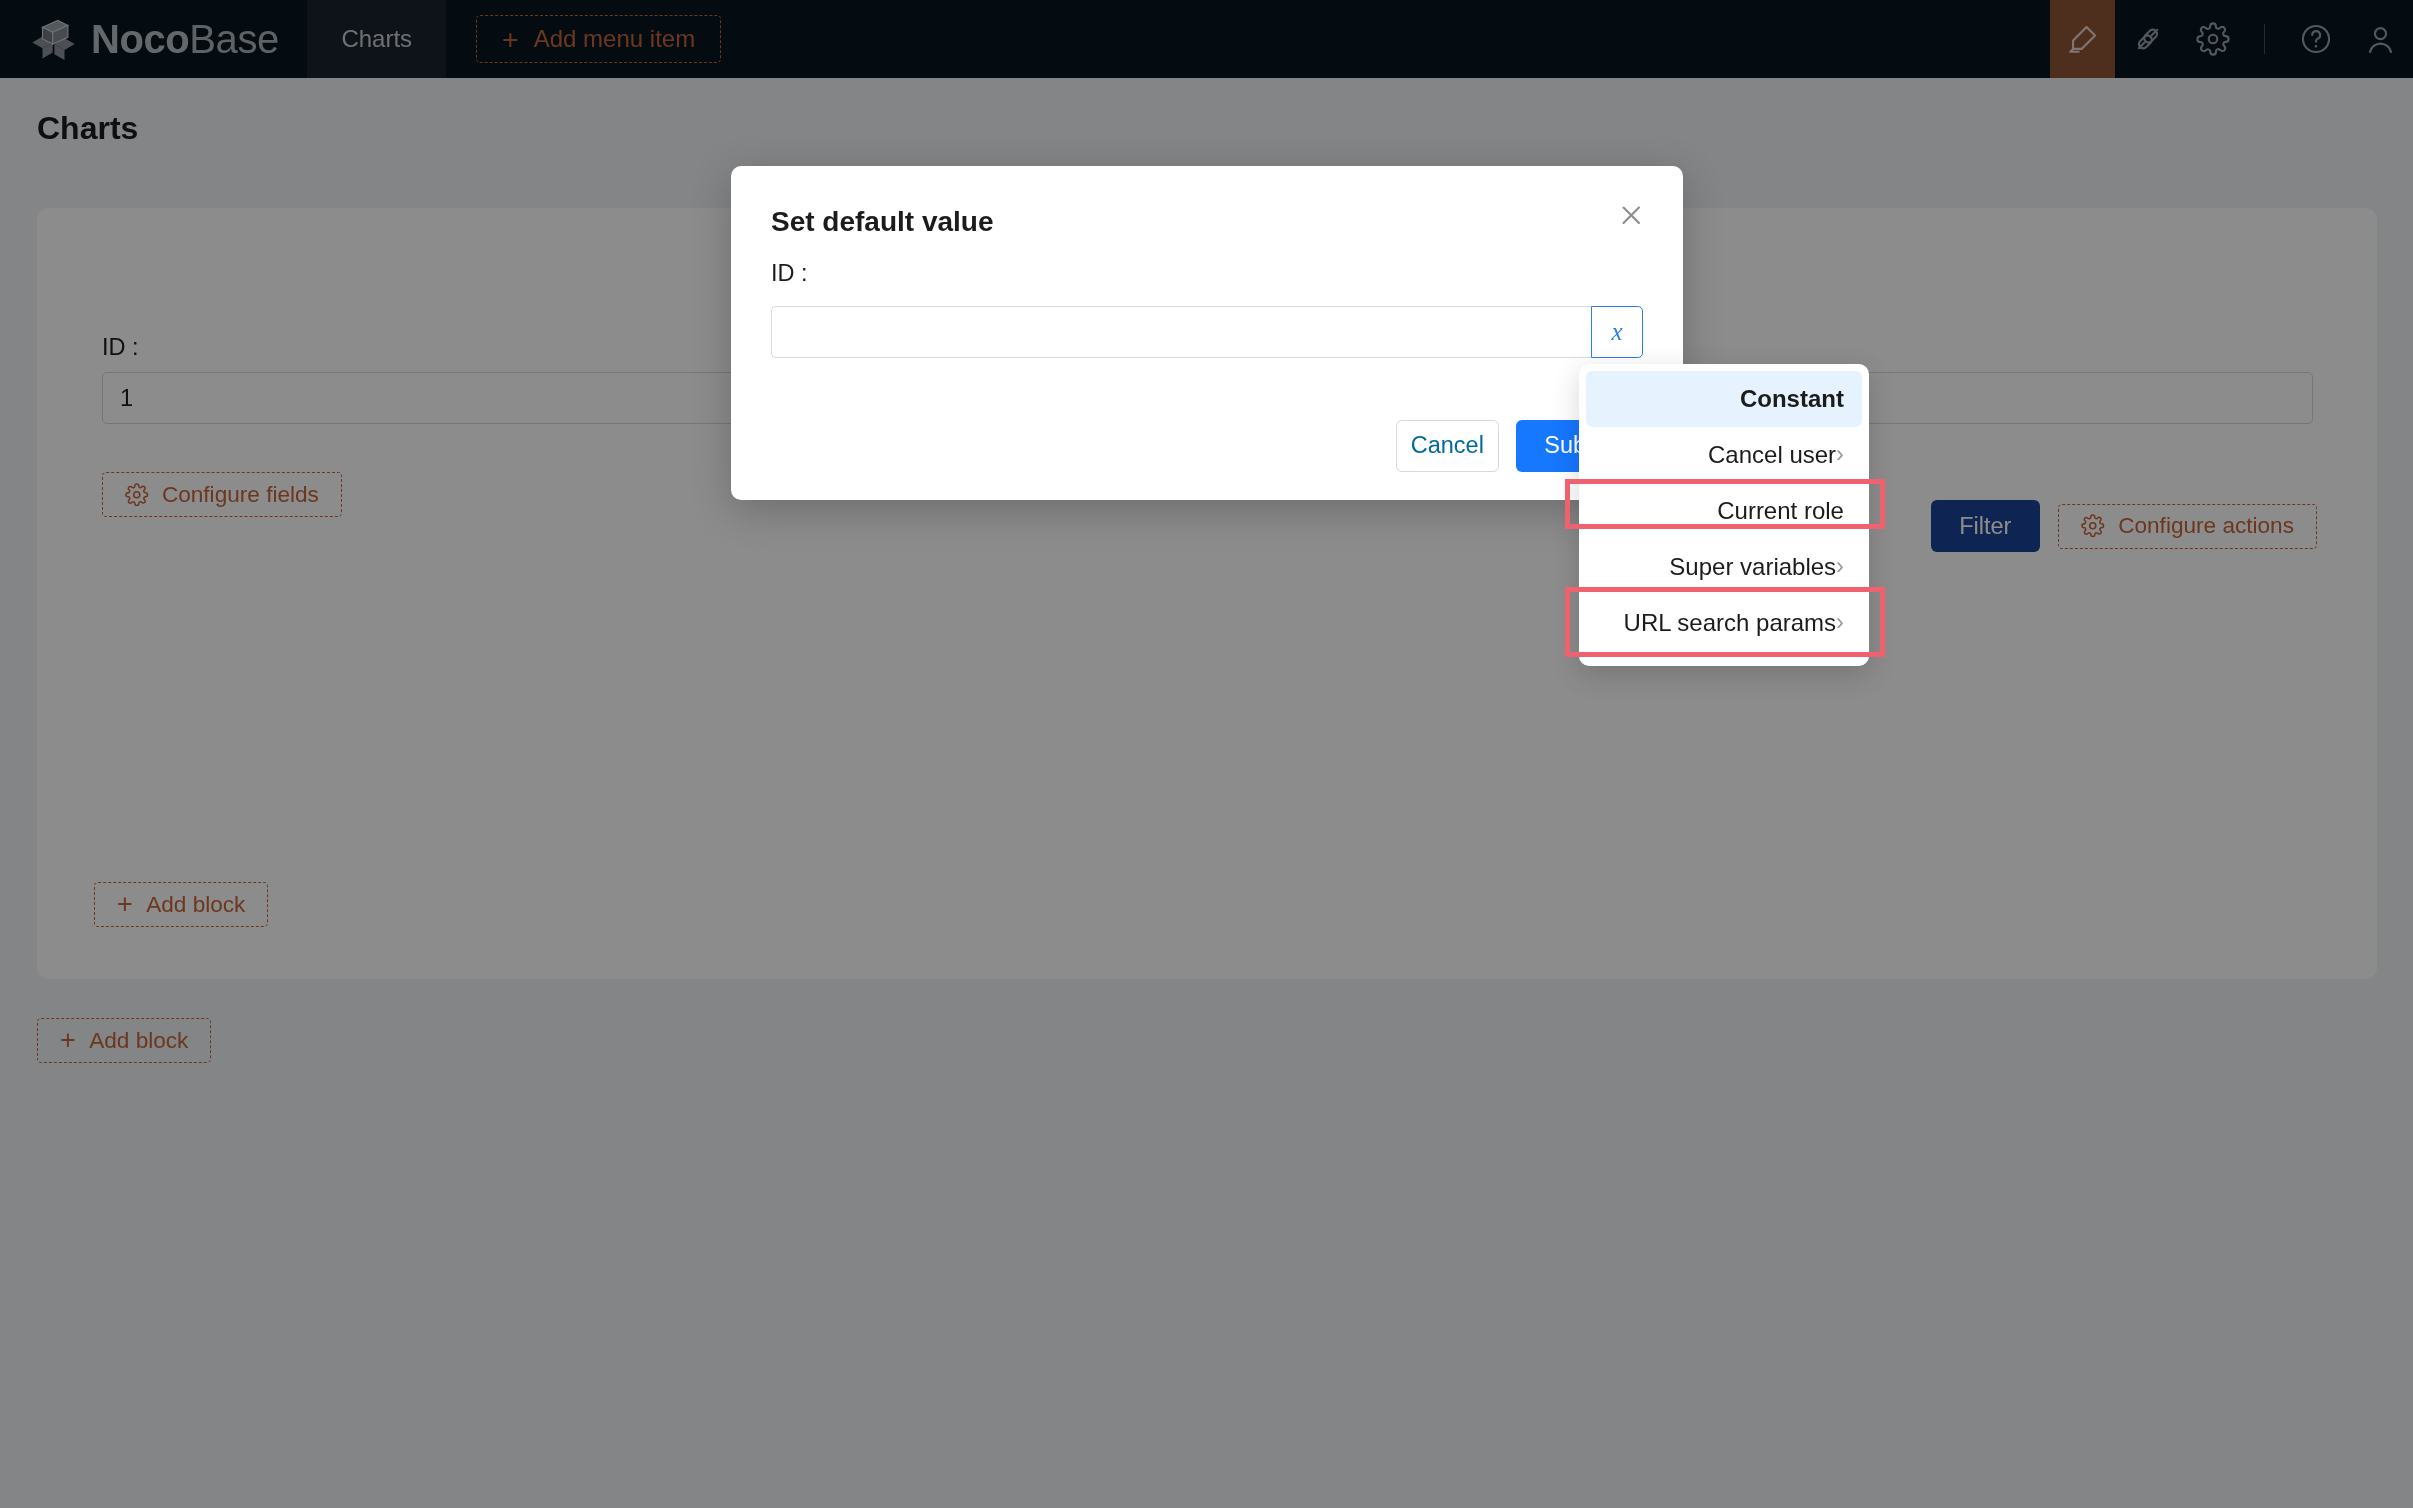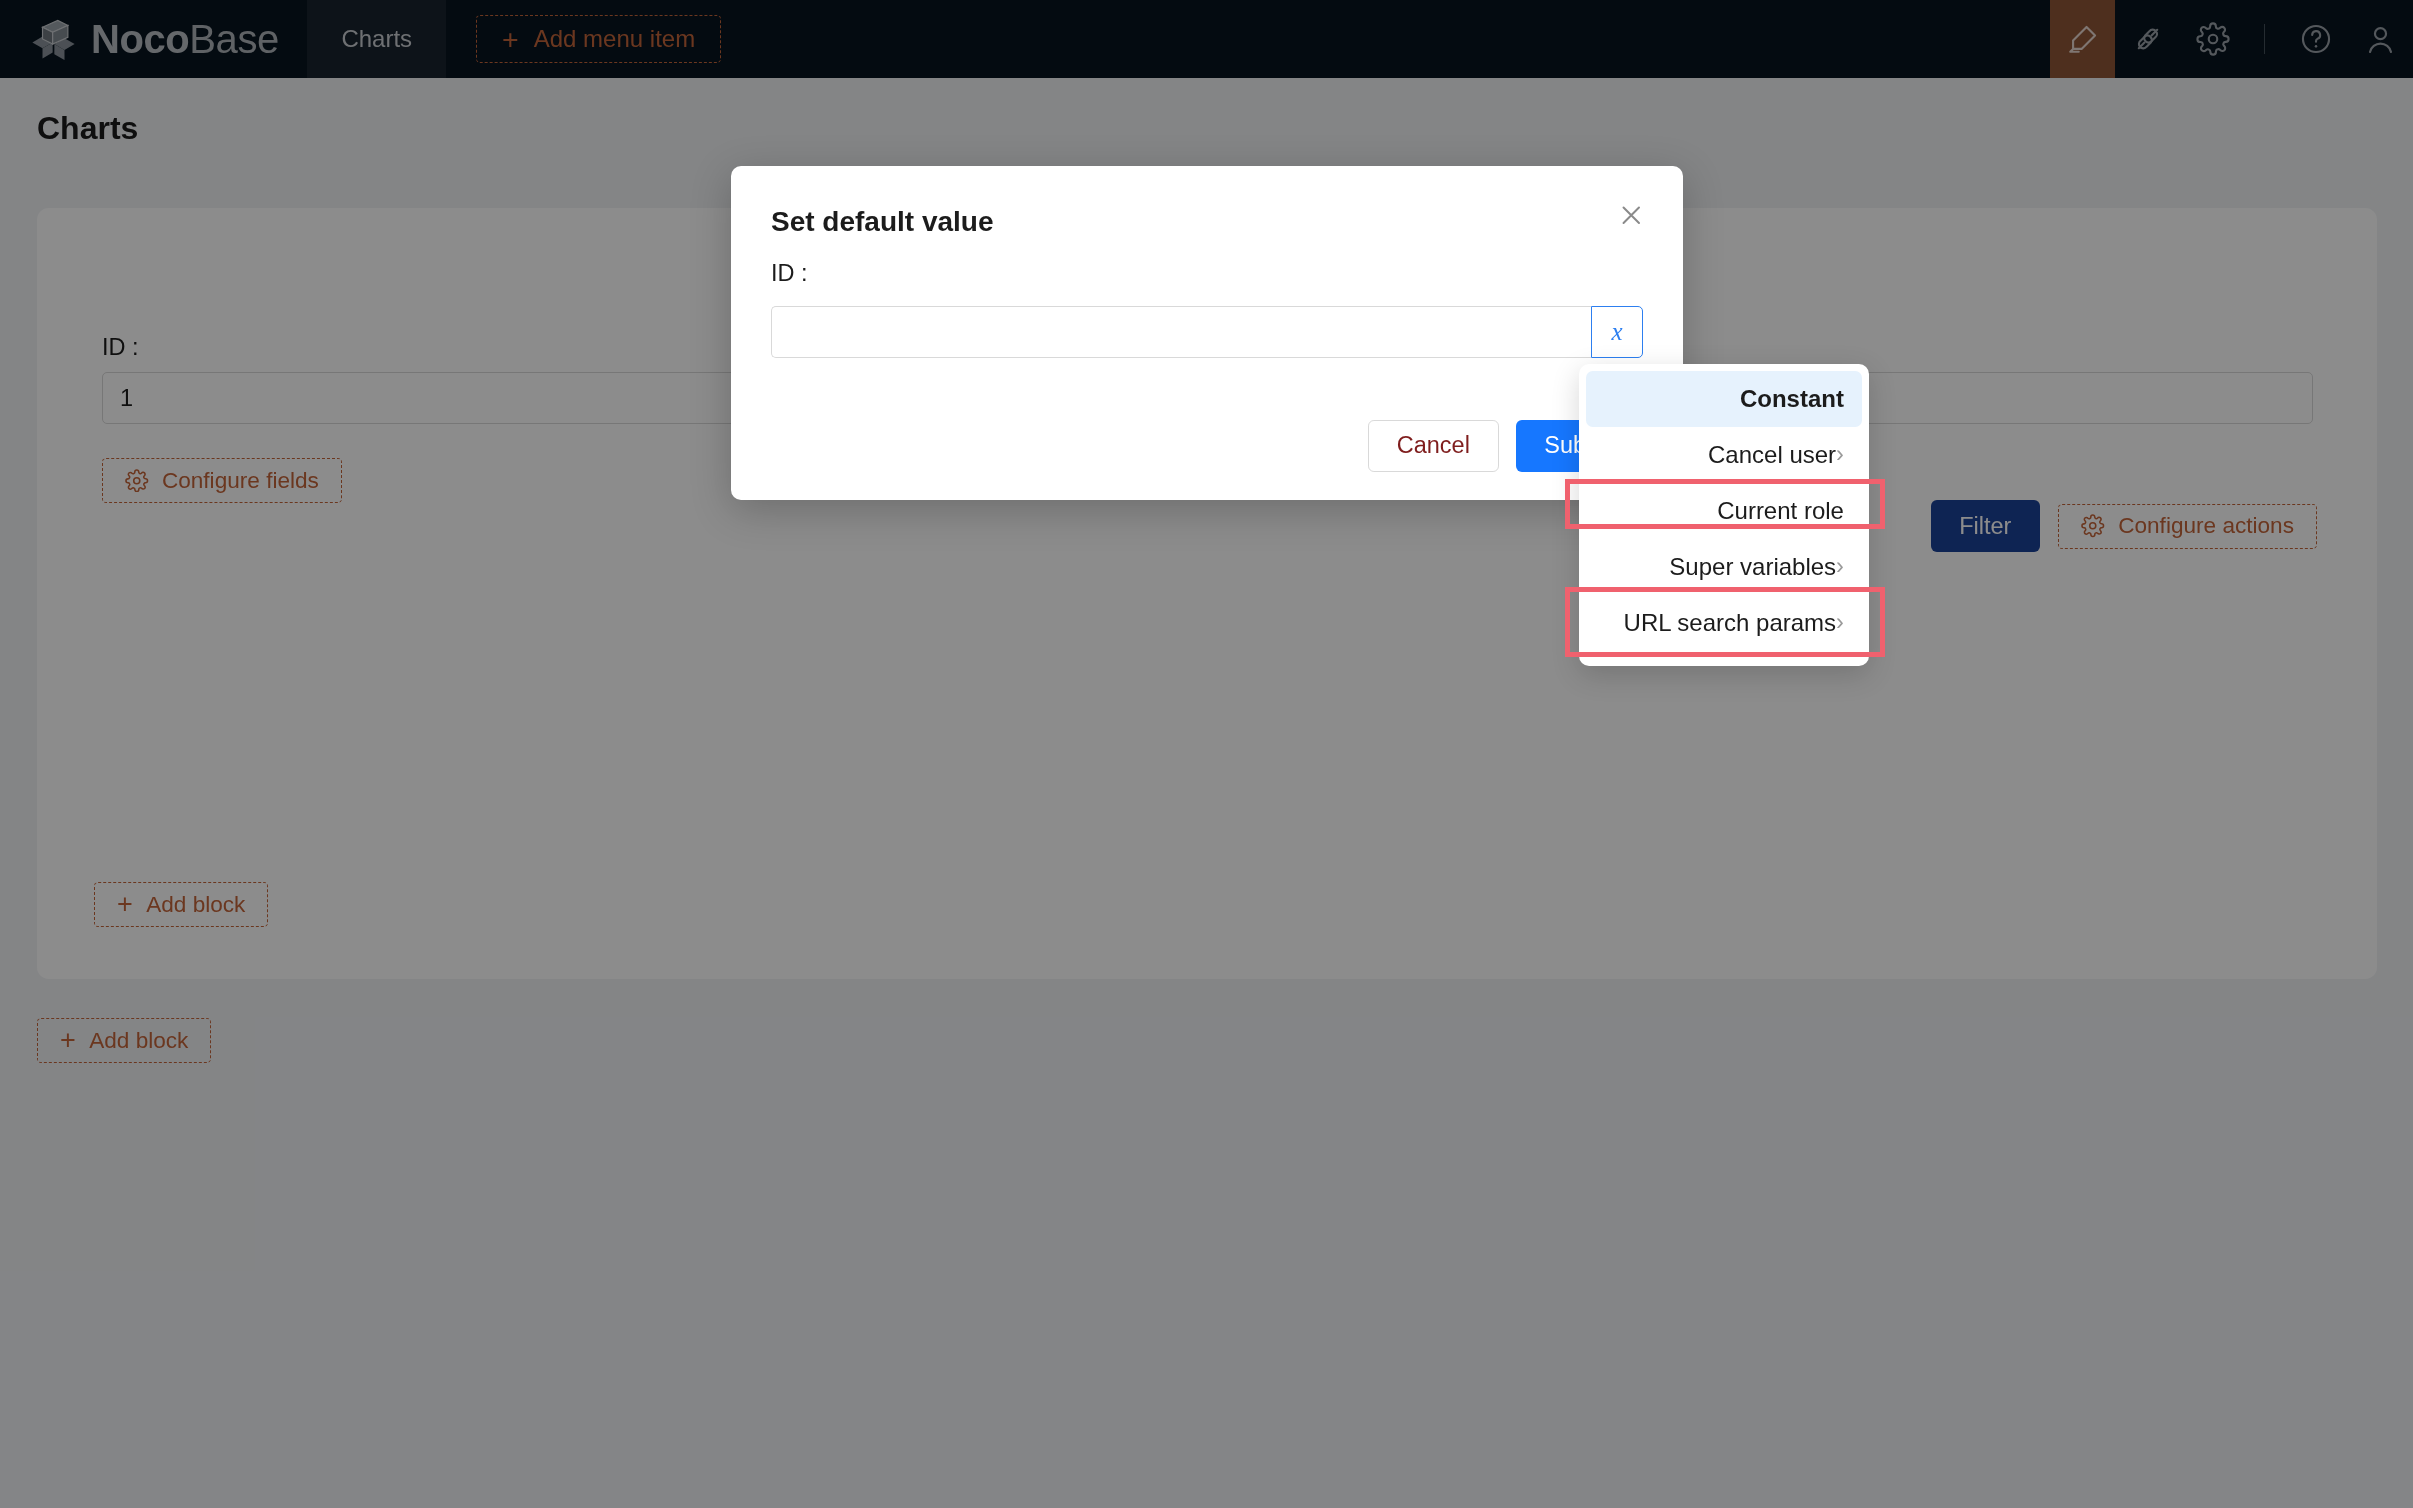--- a/index.html
+++ b/index.html
@@ -63,21 +63,21 @@
     border: 0.8px solid #d9d9d9; border-radius: 5px;
     font-size: 23.5px; color: #1c1c1c; padding: 0 17px; line-height: 50px;
     background: #fff;
   }
   .dashed-btn {
     display: inline-flex; align-items: center; gap: 13.4px;
     border: 0.8px dashed #c4653a; border-radius: 4.2px; color: #c4653a;
     background: transparent; font-size: 22.6px; height: 45px; padding: 0 22px;
   }
   .dashed-btn .plus { font-size: 27px; line-height: 1; font-weight: 300; }
-  #configure-fields { position: absolute; left: 65px; top: 250px; text-align: right; }
+  #configure-fields { position: absolute; left: 65px; top: 264px; text-align: right; }
 
   .toolbar { position: absolute; right: 60px; top: 292px; display: flex; align-items: center; gap: 18.4px; }
   .btn-primary {
     background: #1b4298; color: #ffffff; border: none; border-radius: 5.9px;
     font-size: 23.5px; height: 52px; padding: 0 28.5px; display: flex; align-items: center;
   }
   .table-wrap { position: absolute; left: 65px; top: 518px; right: 65px; }
   table { width: 100%; border-collapse: collapse; }
   th {
     text-align: left; font-size: 23.5px; font-weight: 700; color: #1c1c1c;
@@ -125,21 +125,21 @@
     width: 52px; height: 52px; border: 1.7px solid #2d7ff0; border-radius: 0 5px 5px 0;
     background: #fff; color: #2d7ff0; font-size: 25px;
     font-family: "Liberation Serif", serif; font-style: italic;
     display: flex; align-items: center; justify-content: center;
   }
   .modal-footer {
     position: absolute; right: 37px; bottom: 28.5px; display: flex; gap: 17px; align-items: center;
   }
   .btn-cancel {
     background: #fff; border: 0.8px solid #d9d9d9; border-radius: 5.9px;
-    font-size: 23.5px; height: 52px; padding: 0 28px; color: #7f1d1d;
+    font-size: 23.5px; height: 52px; padding: 0 14px; color: #0369a1;
   }
   .btn-submit {
     background: #1677ff; border: none; border-radius: 5.9px; color: #fff;
     font-size: 23.5px; height: 52px; padding: 0 28.5px;
   }
 
   
   .var-menu {
     position: absolute; left: 1579px; top: 364px; width: 290px; height: 302px;
     background: #fff; border-radius: 10px; z-index: 70;

